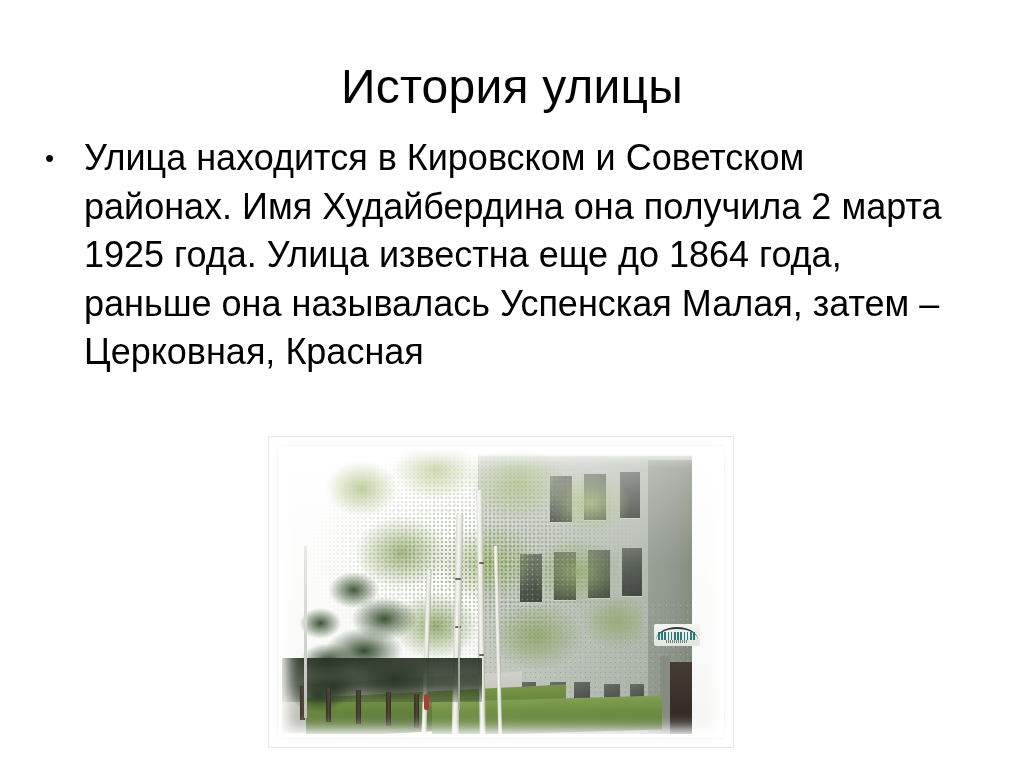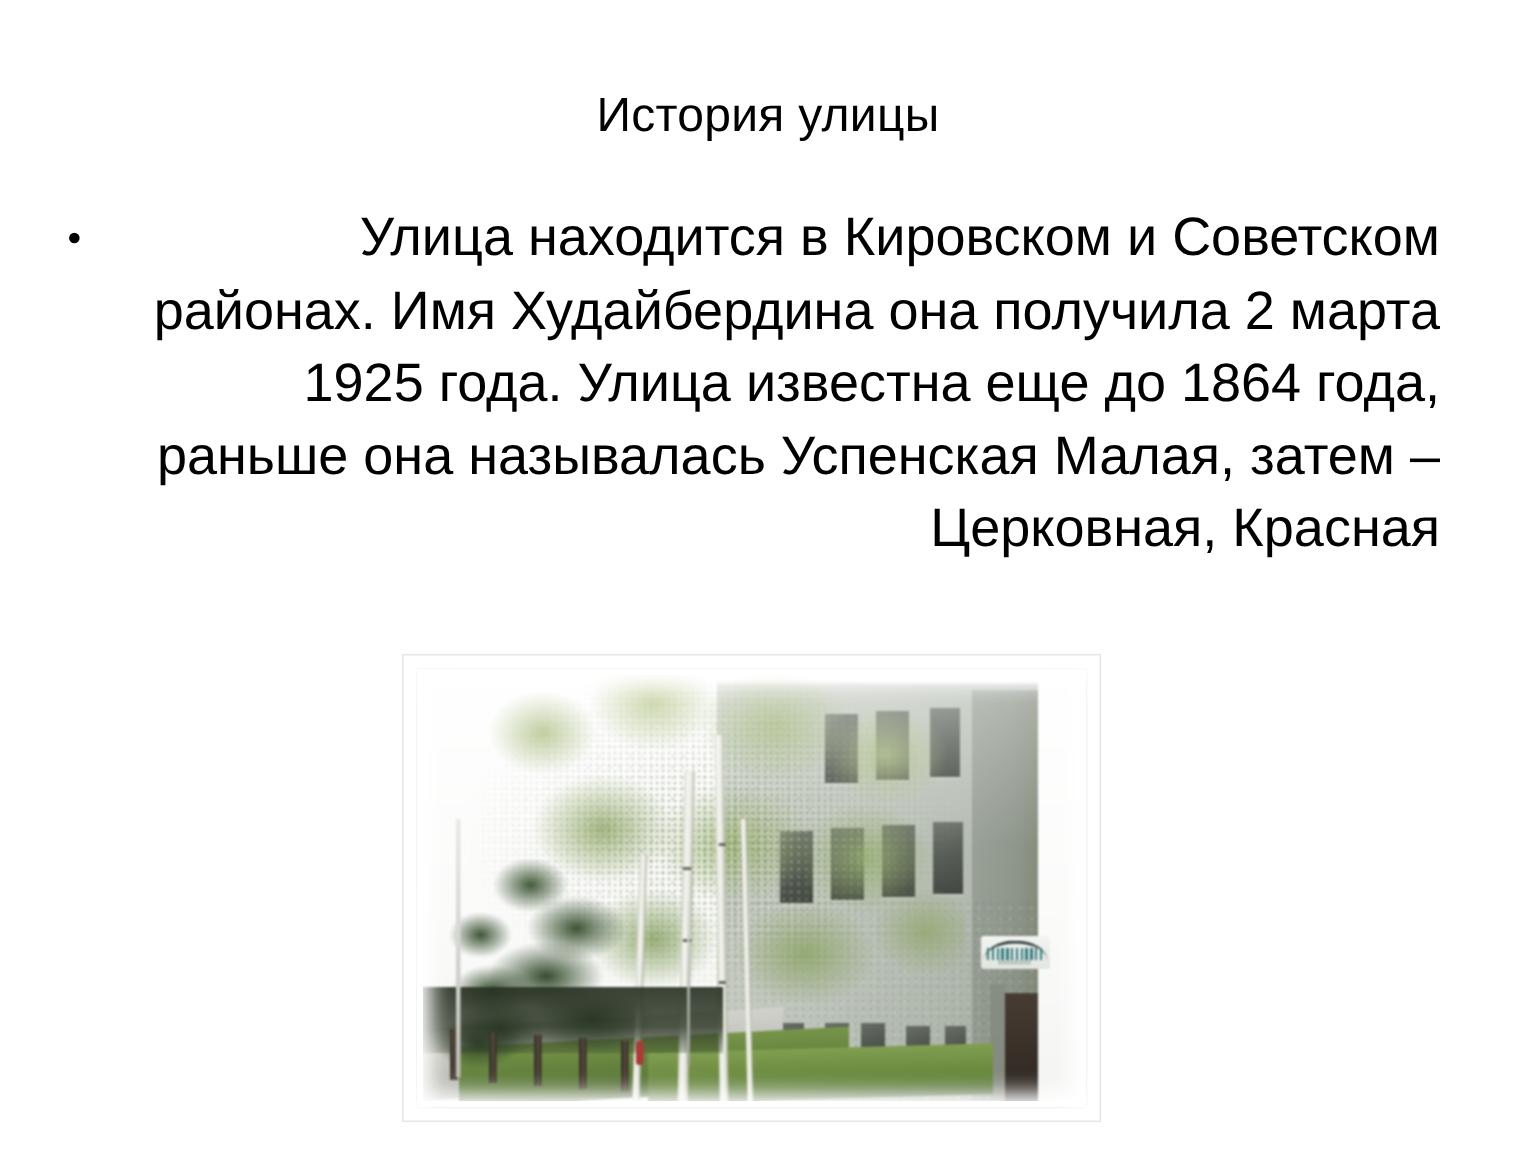--- a/index.html
+++ b/index.html
@@ -23,21 +23,21 @@
     background: #ffffff;
   }
 
   
   .slide-title {
     position: absolute;
     left: 0;
     top: 26px;
     width: 1024px;
     text-align: center;
-    font-size: 32px;
+    font-size: 48px;
     line-height: 58px;
     font-weight: 400;
     letter-spacing: 0.2px;
     color: #000000;
     white-space: nowrap;
   }
 
   
   .body-list {
     position: absolute;
@@ -48,21 +48,21 @@
     padding: 0;
     list-style: none;
   }
   .bullet-item {
     position: relative;
     padding-left: 44px;
     font-size: 36px;
     line-height: 48.5px;
     font-weight: 400;
     color: #000000;
-    text-align: right;
+    text-align: left;
   }
   .bullet-item::before {
     content: "\2022";
     position: absolute;
     left: 5px;
     top: 0;
     font-size: 26px;
     line-height: 48.5px;
     color: #000000;
   }

